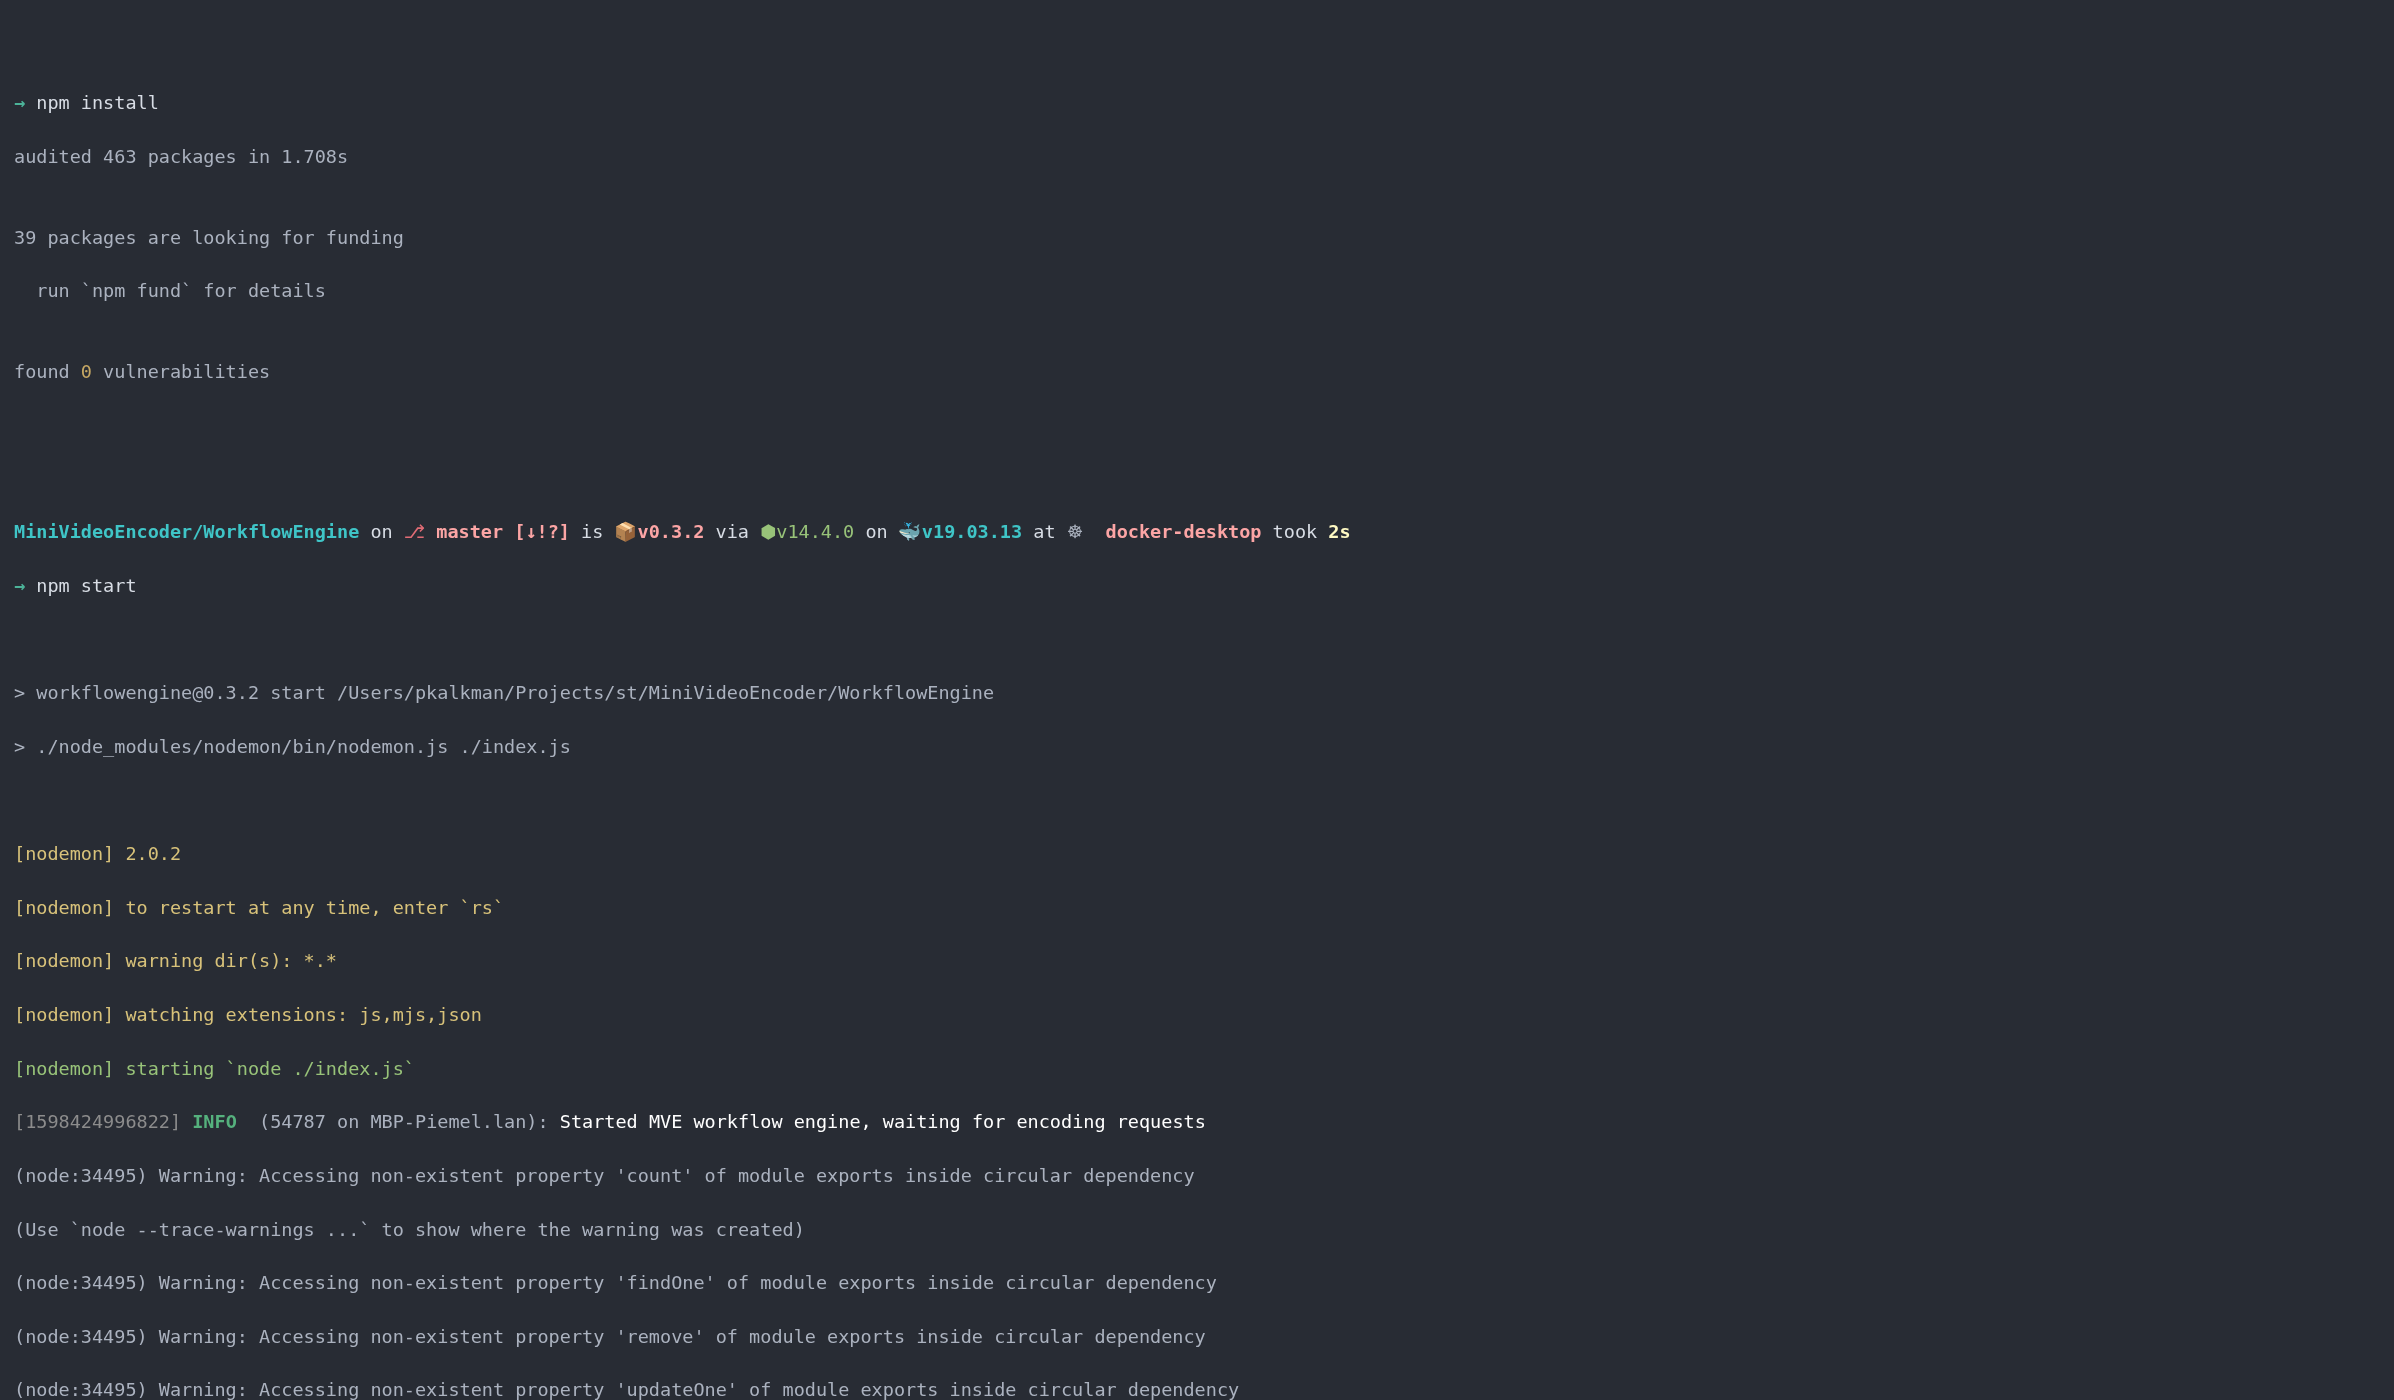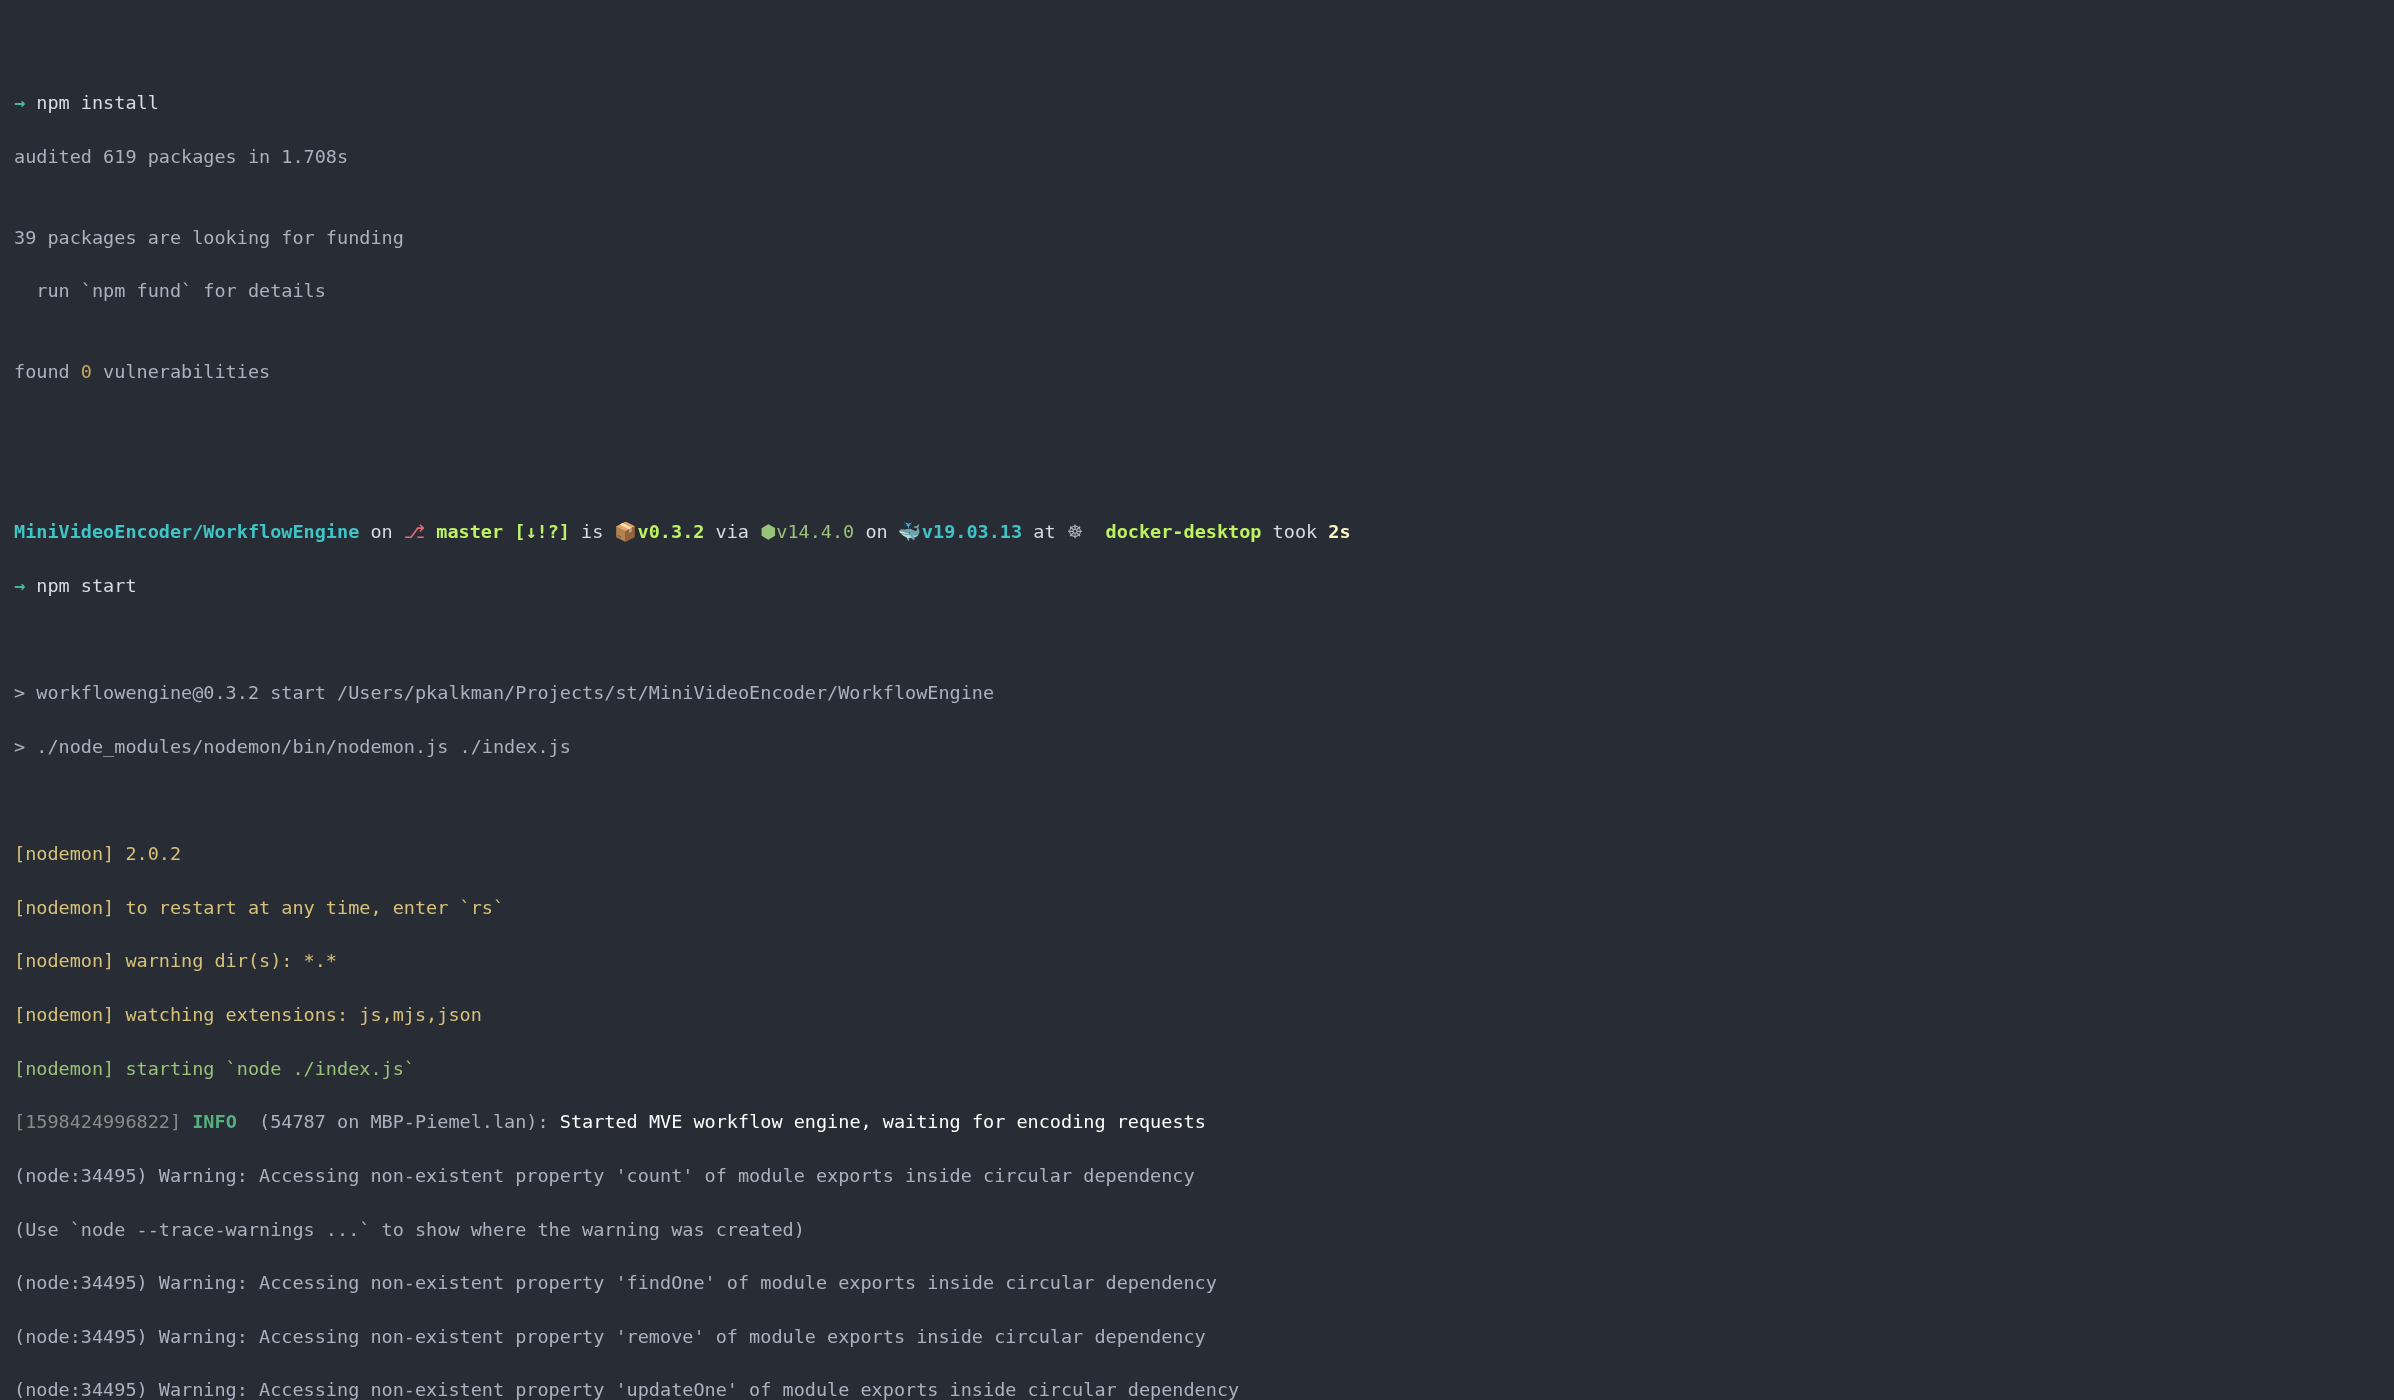--- a/index.html
+++ b/index.html
@@ -12,37 +12,37 @@
     padding: 10px 14px;
     white-space: pre;
     overflow-x: auto;
   }
   .line { white-space: pre; }
   .arrow { color: #4cb399; font-weight: bold; }
   .cmd { color: #d8dde5; }
   .text { color: #abb2bf; }
   .gold { color: #c6a864; }
   .path-teal { color: #3fc5c7; font-weight: 600; text-align: center; }
-  .salmon { color: #bef264; font-weight: 600; }
+  .salmon { color: #fca5a5; font-weight: 600; }
   .green { color: #98c379; }
   .white { color: #d8dde5; }
   .yellow { color: #d8c27a; }
   .info { color: #55b17d; font-weight: 600; }
   .msg-cyan { color: #ffffff; }
   .timestamp-br { color: #8c8c8c; }
   .took-gold { color: #fef9c3; font-weight: 600; }
   .emoji { font-family: 'Apple Color Emoji','Segoe UI Emoji',sans-serif; }
   .branch-icon { color: #e06c75; }
 </style>
 </head>
 <body>
 
 
 <div class="line"><span class="arrow">→</span><span class="cmd"> npm install</span></div>
-<div class="line text">audited 619 packages in 1.708s</div>
+<div class="line text">audited 463 packages in 1.708s</div>
 <div class="line"></div>
 <div class="line text">39 packages are looking for funding</div>
 <div class="line text">  run `npm fund` for details</div>
 <div class="line"></div>
 <div class="line"><span class="text">found </span><span class="gold">0</span><span class="text"> vulnerabilities</span></div>
 <div class="line">&nbsp;</div>
 <div class="line">&nbsp;</div>
 <div class="line"><span class="path-teal">MiniVideoEncoder/WorkflowEngine</span><span class="white"> on </span><span class="branch-icon">⎇</span><span class="salmon"> master </span><span class="salmon">[↓!?]</span><span class="white"> is </span><span class="emoji">📦</span><span class="salmon">v0.3.2</span><span class="white"> via </span><span class="green emoji">⬢</span><span class="green">v14.4.0</span><span class="white"> on </span><span class="emoji">🐳</span><span class="path-teal">v19.03.13</span><span class="white"> at </span><span class="emoji">☸</span><span class="salmon">  docker-desktop</span><span class="white"> took </span><span class="took-gold">2s</span></div>
 <div class="line"><span class="arrow">→</span><span class="cmd"> npm start</span></div>
 <div class="line">&nbsp;</div>

